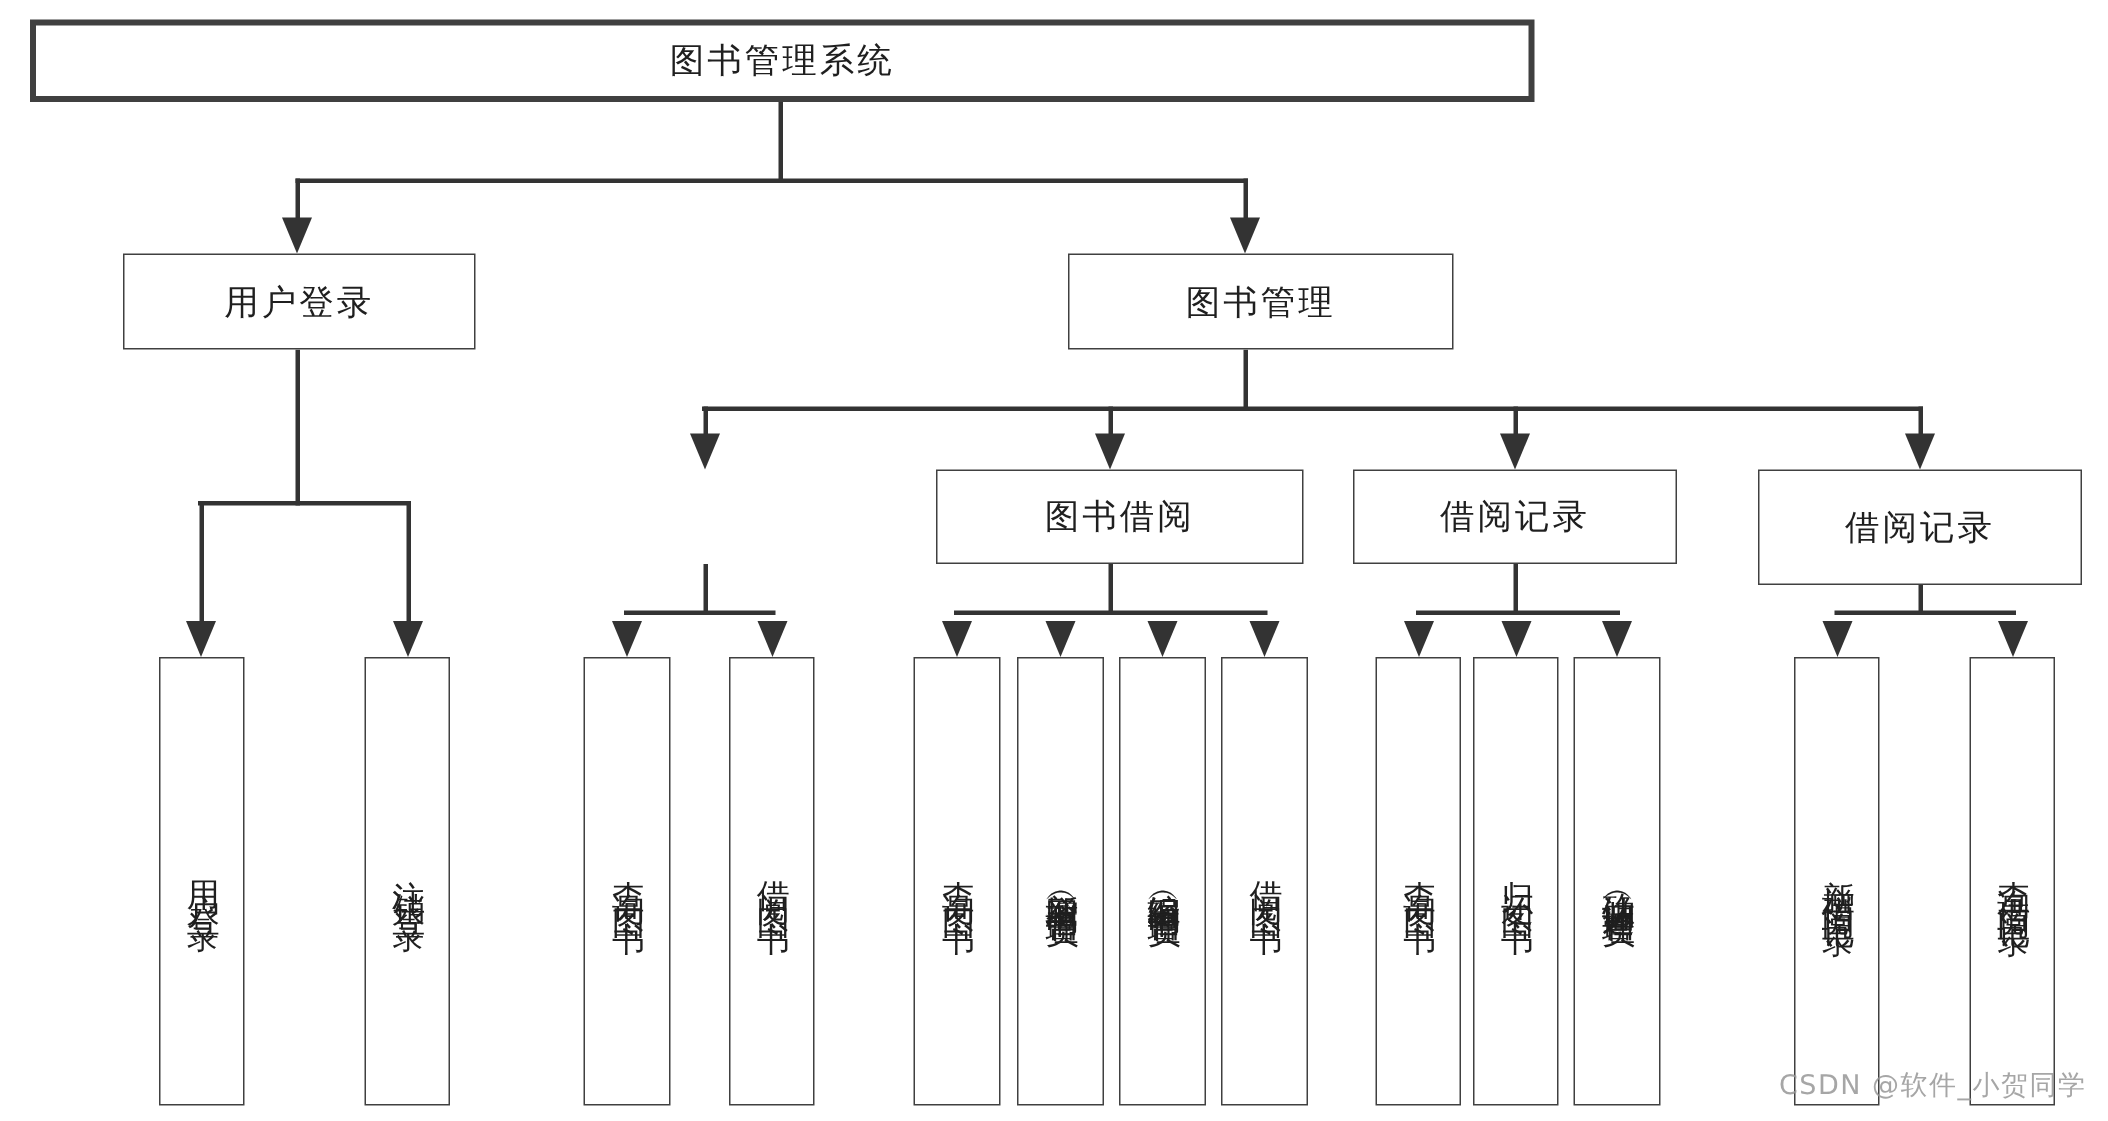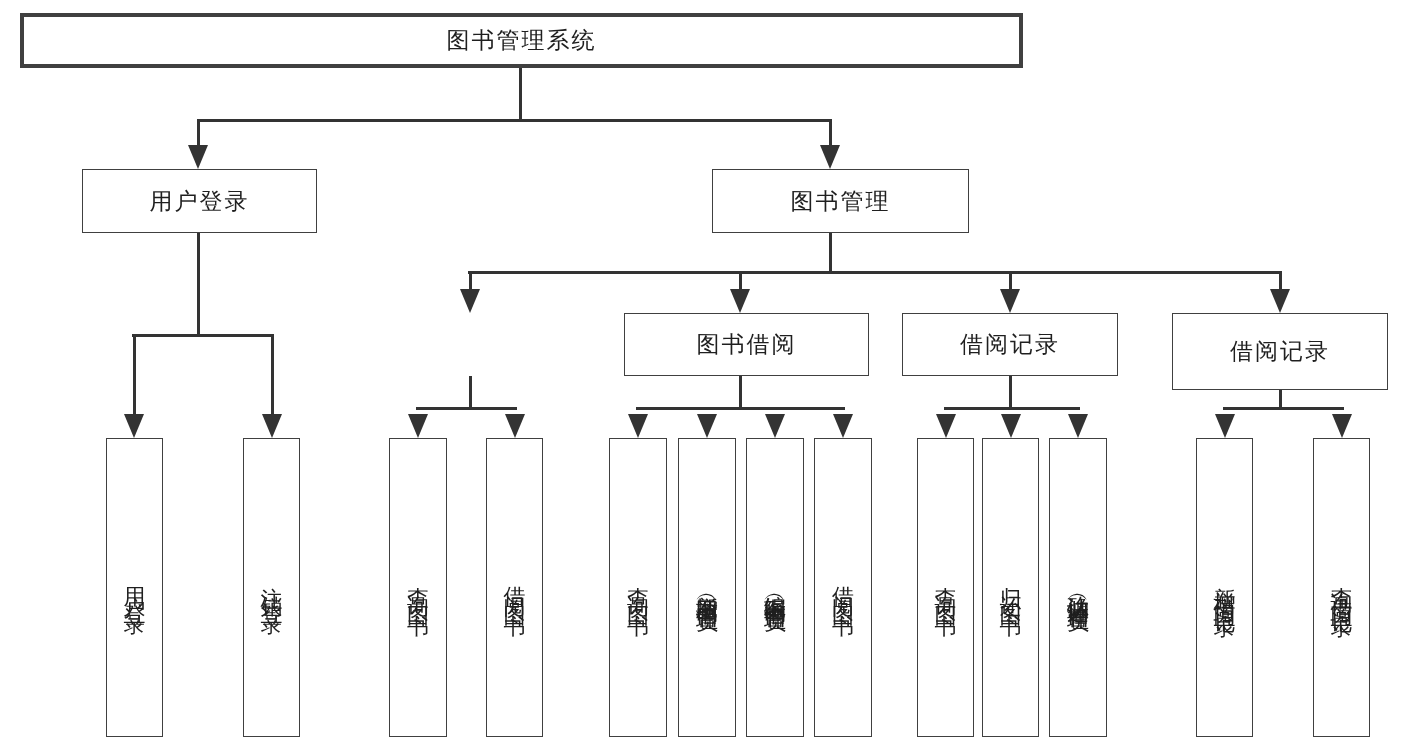--- a/index.html
+++ b/index.html
@@ -181,14 +181,15 @@
   </div>
 
   <div class="box" style="left:1196px; top:438px; width:57px; height:299px;">
     <span class="vlabel mid">新增借阅记录</span>
   </div>
 
   <div class="box" style="left:1313px; top:438px; width:57px; height:299px;">
     <span class="vlabel mid">查询借阅记录</span>
   </div>
 
+  <div class="watermark">CSDN @软件_小贺同学</div>
 
 </div>
 
 </body></html>

